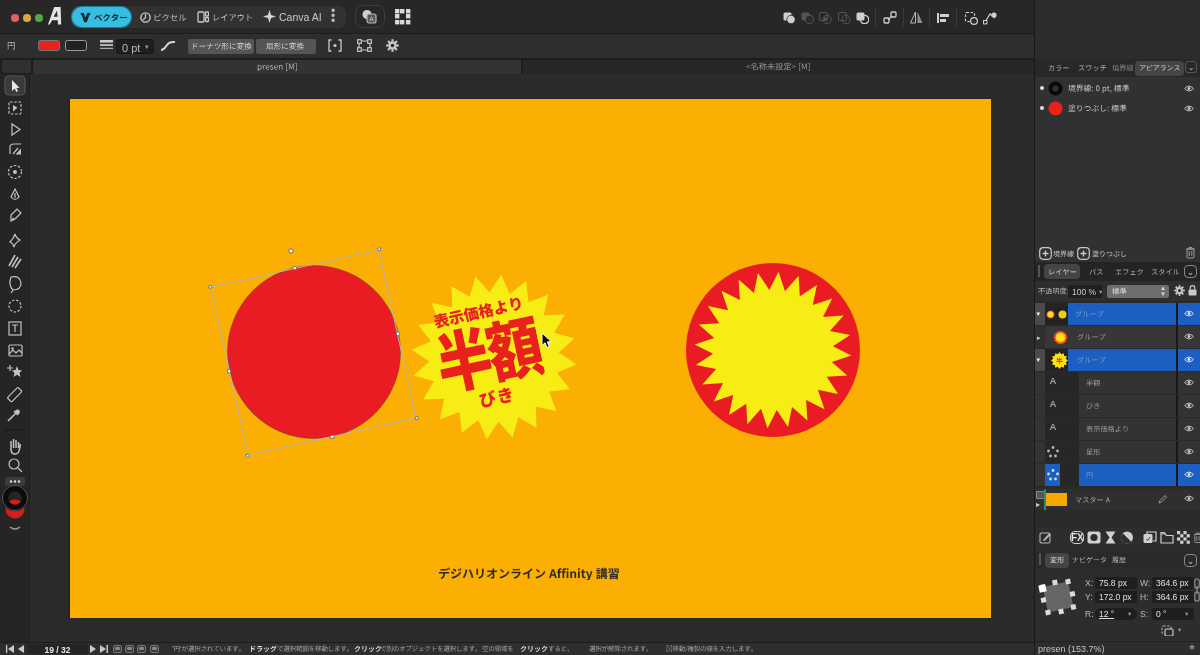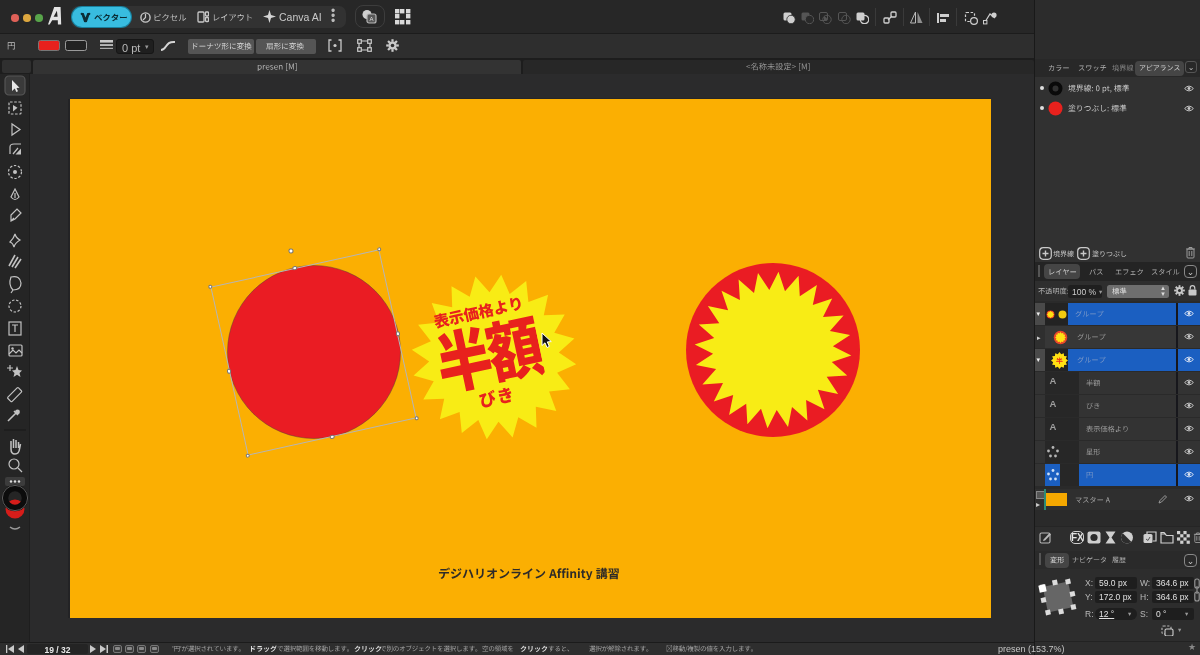--- a/index.html
+++ b/index.html
@@ -809,21 +809,21 @@
     <rect x="18.5" y="3.7" width="5" height="5" fill="#dcdcdc" transform="rotate(-12 21 21)"></rect>
     <rect x="31.5" y="5.5" width="5" height="5" fill="#dcdcdc" transform="rotate(-12 21 21)"></rect>
     <rect x="33.3" y="18.5" width="5" height="5" fill="#dcdcdc" transform="rotate(-12 21 21)"></rect>
     <rect x="31.5" y="31.5" width="5" height="5" fill="#dcdcdc" transform="rotate(-12 21 21)"></rect>
     <rect x="18.5" y="33.3" width="5" height="5" fill="#dcdcdc" transform="rotate(-12 21 21)"></rect>
     <rect x="5.5" y="31.5" width="5" height="5" fill="#dcdcdc" transform="rotate(-12 21 21)"></rect>
     <rect x="3.7" y="18.5" width="5" height="5" fill="#dcdcdc" transform="rotate(-12 21 21)"></rect>
     <rect x="2" y="9" width="7" height="7" fill="#fff" transform="rotate(-12 5.5 12.5)"></rect>
   </svg>
 <div style="left:1085px;top:578px;width:9px;height:10px;color:#b9b9b9;font-size:8.5px;">X:</div>
-<div style="left:1095px;top:576.5px;width:42px;height:12px;background:#1e1e1e;border-radius:2px;color:#e0e0e0;font-size:8.5px;line-height:12px;padding-left:4px;">59.0 px</div>
+<div style="left:1095px;top:576.5px;width:42px;height:12px;background:#1e1e1e;border-radius:2px;color:#e0e0e0;font-size:8.5px;line-height:12px;padding-left:4px;">75.8 px</div>
 <div style="left:1140px;top:578px;width:11px;height:10px;color:#b9b9b9;font-size:8.5px;">W:</div>
 <div style="left:1152px;top:576.5px;width:42px;height:12px;background:#1e1e1e;border-radius:2px;color:#e0e0e0;font-size:8.5px;line-height:12px;padding-left:4px;">364.6 px</div>
 <div style="left:1085px;top:592px;width:9px;height:10px;color:#b9b9b9;font-size:8.5px;">Y:</div>
 <div style="left:1095px;top:590.5px;width:42px;height:12px;background:#1e1e1e;border-radius:2px;color:#e0e0e0;font-size:8.5px;line-height:12px;padding-left:4px;">172.0 px</div>
 <div style="left:1140px;top:592px;width:11px;height:10px;color:#b9b9b9;font-size:8.5px;">H:</div>
 <div style="left:1152px;top:590.5px;width:42px;height:12px;background:#1e1e1e;border-radius:2px;color:#e0e0e0;font-size:8.5px;line-height:12px;padding-left:4px;">364.6 px</div>
 <div style="left:1085px;top:609px;width:9px;height:10px;color:#b9b9b9;font-size:8.5px;">R:</div>
 <div style="left:1095px;top:607.5px;width:42px;height:12px;background:#1e1e1e;border-radius:6px;color:#e0e0e0;font-size:8.5px;line-height:12px;padding-left:4px;text-decoration:underline;">12 °</div>
 <div style="left:1128px;top:610px;width:8px;height:8px;color:#999;font-size:6.5px;">▾</div>
 <div style="left:1140px;top:609px;width:11px;height:10px;color:#b9b9b9;font-size:8.5px;">S:</div>
@@ -833,21 +833,21 @@
     <rect x="0.8" y="1" width="4.4" height="9" rx="2"></rect>
     <rect x="0.8" y="14" width="4.4" height="9" rx="2"></rect>
     <path d="M3 8 L3 16"></path>
   </svg>
 <svg class="ic" style="left:1160px;top:624px" width="14" height="12" viewBox="0 0 14 12">
     <rect x="2" y="2" width="9" height="8" rx="1.5" fill="none" stroke="#b9b9b9" stroke-width="1.1" stroke-dasharray="2.2 1.5"></rect>
     <rect x="5" y="5" width="8" height="7" rx="1.5" fill="#2d2d2d" stroke="#cfcfcf" stroke-width="1.1"></rect>
   </svg>
 <div style="left:1178px;top:626px;width:8px;height:8px;color:#999;font-size:6.5px;">▾</div>
 <div style="left:1035px;top:641px;width:165px;height:14px;background:#2d2d2d;border-top:1px solid #222;"></div>
-<div style="left:998px;top:643.5px;width:110px;height:10px;color:#c5c5c5;font-size:9px;">presen (153.7%)</div>
+<div style="left:1038px;top:643.5px;width:110px;height:10px;color:#c5c5c5;font-size:9px;">presen (153.7%)</div>
 <div style="left:1188px;top:642px;width:10px;height:11px;color:#888;font-size:9px;">★</div>
 <svg width="0" height="0" style="position:absolute">
     <defs>
       <path id="g0" d="M709 -693 622 -657C659 -606 684 -557 713 -494L803 -533C781 -579 737 -652 709 -693ZM843 -748 757 -709C794 -659 821 -613 853 -550L940 -592C917 -637 872 -708 843 -748ZM35 -285 155 -161C173 -187 197 -222 220 -254C260 -308 331 -407 370 -457C399 -493 420 -495 452 -463C488 -426 577 -329 635 -260C694 -191 779 -88 846 -5L956 -123C879 -205 777 -316 710 -387C650 -452 573 -532 506 -595C428 -668 369 -657 310 -587C241 -505 163 -407 118 -361C87 -331 65 -309 35 -285Z"></path>
       <path id="g1" d="M573 -780 427 -828C418 -794 397 -748 382 -723C332 -637 245 -508 70 -401L182 -318C280 -385 367 -473 434 -560H715C699 -485 641 -365 573 -287C486 -188 374 -101 170 -40L288 66C476 -8 597 -100 692 -216C782 -328 839 -461 866 -550C874 -575 888 -603 899 -622L797 -685C774 -678 741 -673 710 -673H509L512 -678C524 -700 550 -745 573 -780Z"></path>
       <path id="g2" d="M569 -792 424 -837C415 -803 394 -757 378 -733C328 -646 235 -509 60 -400L168 -317C269 -387 362 -483 432 -576H718C703 -514 660 -427 608 -355C545 -397 482 -438 429 -468L340 -377C391 -345 457 -300 522 -252C439 -169 328 -88 155 -35L271 66C427 7 541 -78 629 -171C670 -138 707 -107 734 -82L829 -195C800 -219 761 -248 718 -279C789 -379 839 -486 866 -567C875 -592 888 -619 899 -638L797 -701C775 -694 741 -690 710 -690H507C519 -712 544 -757 569 -792Z"></path>
       <path id="g3" d="M92 -463V-306C129 -308 196 -311 253 -311C370 -311 700 -311 790 -311C832 -311 883 -307 907 -306V-463C881 -461 837 -457 790 -457C700 -457 371 -457 253 -457C201 -457 128 -460 92 -463Z"></path>
       <path id="g4" d="M759 -697C759 -734 788 -764 825 -764C861 -764 891 -734 891 -697C891 -661 861 -632 825 -632C788 -632 759 -661 759 -697ZM713 -697C713 -636 763 -586 825 -586C887 -586 937 -636 937 -697C937 -759 887 -810 825 -810C763 -810 713 -759 713 -697ZM279 -750H186C190 -727 192 -693 192 -669C192 -616 192 -216 192 -119C192 -38 235 -3 312 11C353 18 413 21 472 21C581 21 731 13 818 0V-91C735 -69 582 -59 476 -59C427 -59 375 -62 344 -67C295 -77 274 -90 274 -141V-361C398 -393 571 -446 683 -491C713 -502 749 -518 777 -530L742 -610C714 -593 684 -578 654 -565C550 -520 392 -472 274 -443V-669C274 -697 276 -727 279 -750Z"></path>
       <path id="g5" d="M537 -777 444 -807C438 -781 423 -745 413 -728C370 -638 271 -493 99 -390L168 -338C277 -411 361 -500 421 -584H760C739 -493 678 -364 600 -272C509 -166 384 -75 201 -21L273 44C461 -25 580 -117 671 -228C760 -336 822 -471 849 -572C854 -588 864 -611 872 -625L805 -666C789 -659 767 -656 740 -656H468L492 -698C502 -717 520 -751 537 -777Z"></path>
       <path id="g6" d="M886 -575 827 -621C815 -614 796 -608 774 -603C732 -594 557 -558 387 -525V-681C387 -710 389 -744 394 -773H299C304 -744 306 -711 306 -681V-510C200 -490 105 -473 60 -467L75 -384L306 -432V-129C306 -30 340 18 526 18C651 18 751 10 840 -2L844 -88C744 -69 648 -59 532 -59C412 -59 387 -81 387 -150V-448L765 -524C735 -464 662 -354 587 -286L657 -244C737 -327 816 -452 862 -535C868 -548 879 -565 886 -575Z"></path>

